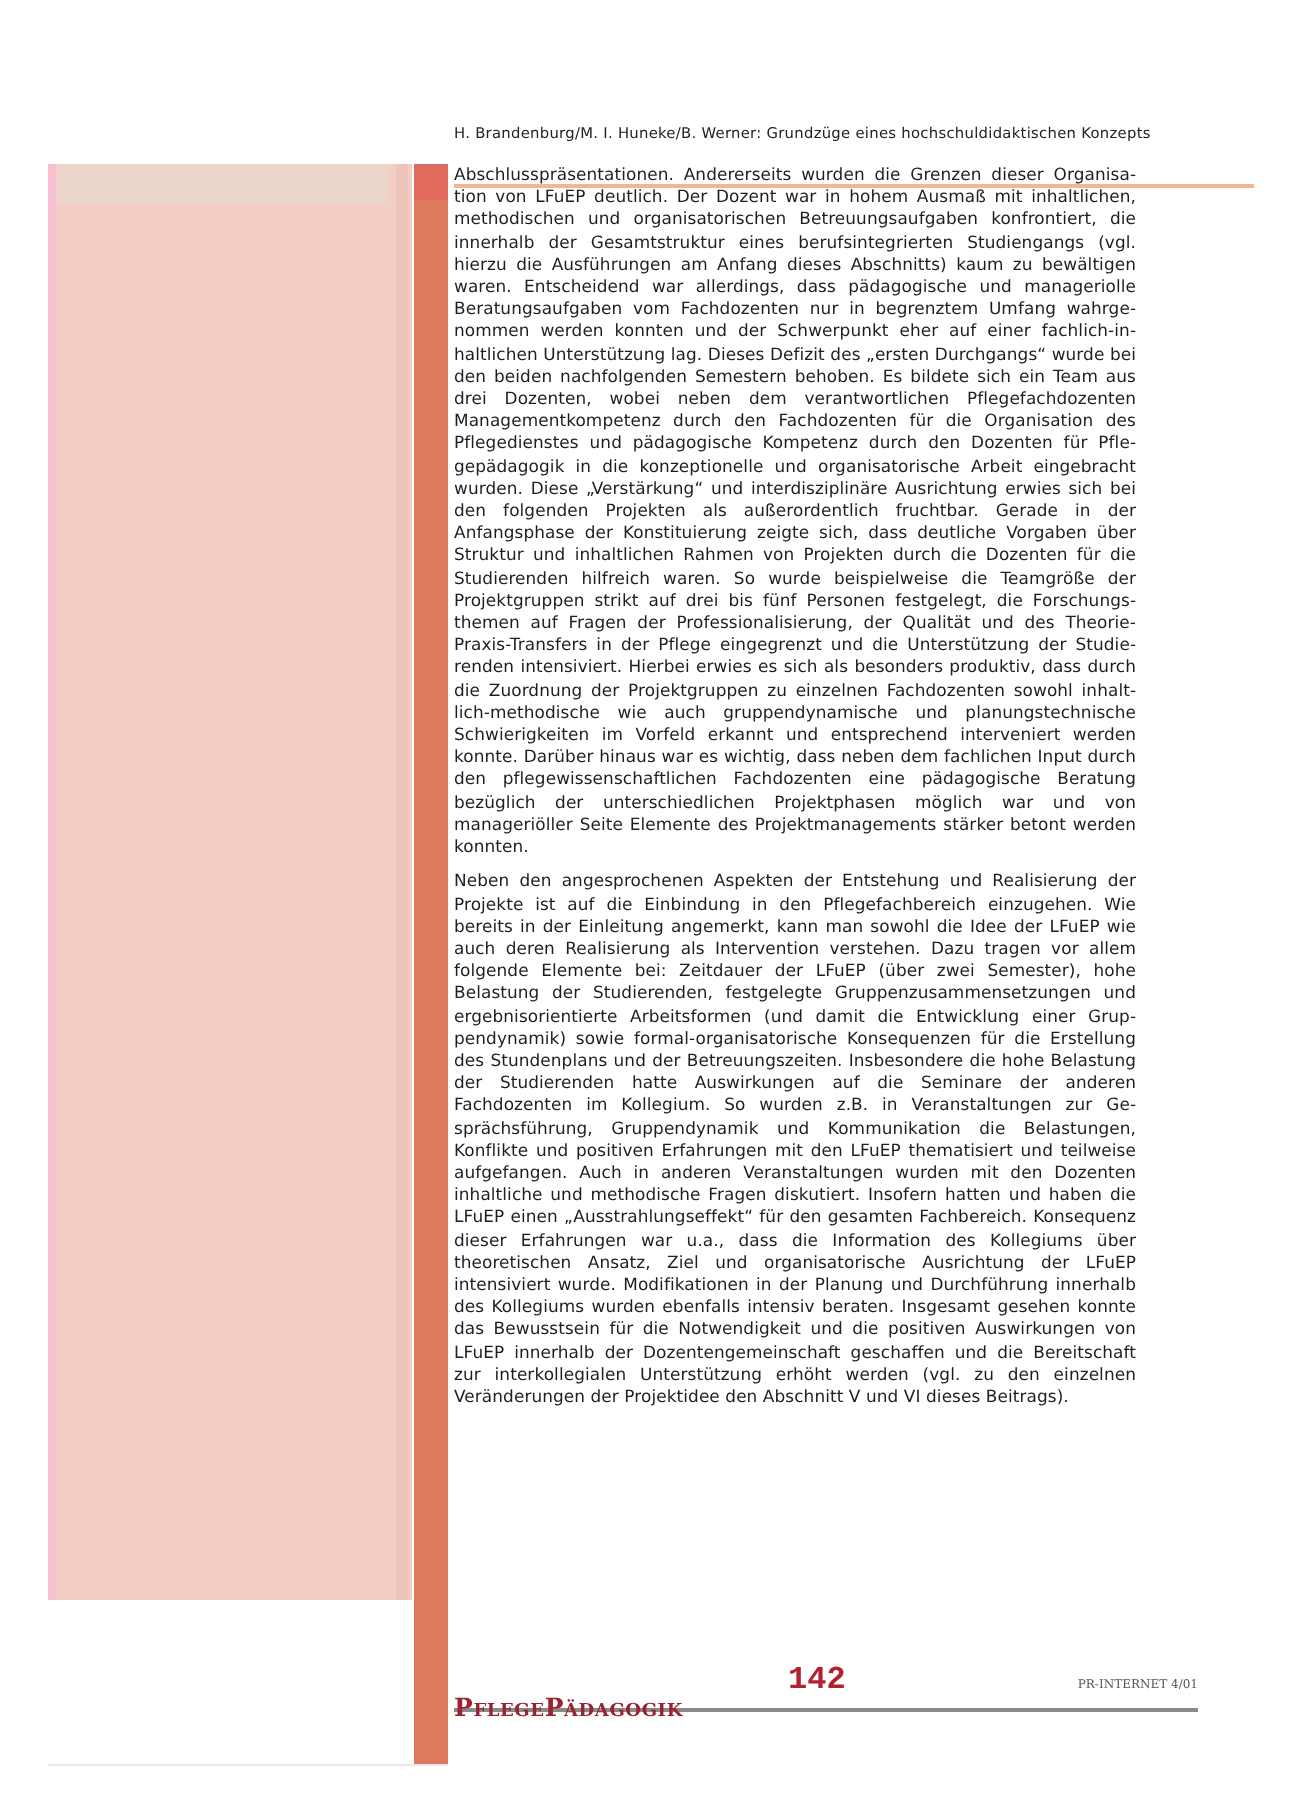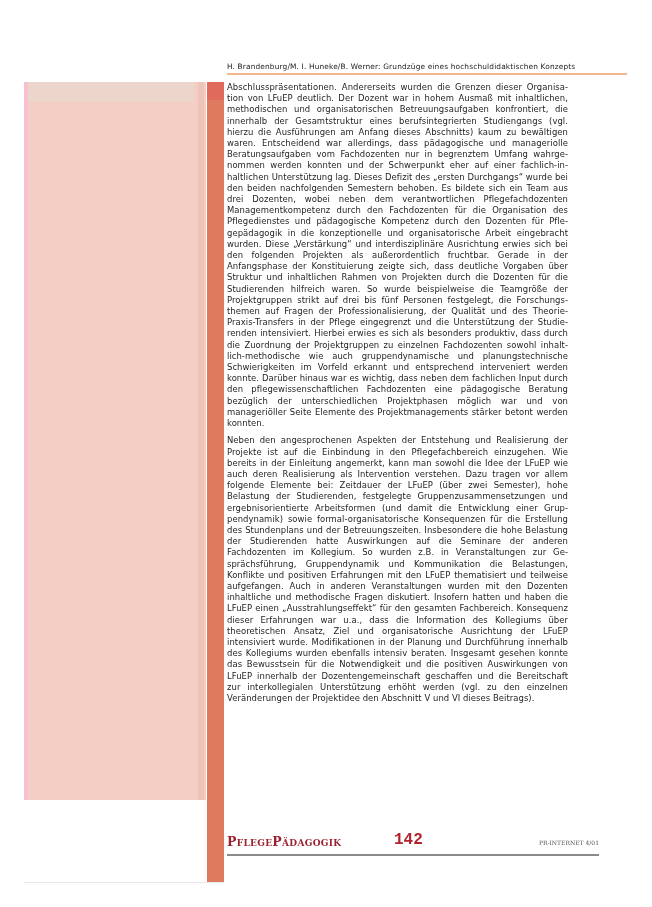--- a/index.html
+++ b/index.html
@@ -20,34 +20,34 @@
     .sidebar-accent {
       position: absolute; left: 207px; top: 82px; width: 17px; height: 800px; background: #de7a5e;
     }
     .sidebar-accent .top-cap { position:absolute; left:0; top:0; width:100%; height:18px; background:#e06a5c; }
     .bottom-line {
       position: absolute; left: 24px; top: 882px; width: 200px; height: 1px; background: #e8e8e8;
     }
     .running-head {
       position: absolute; left: 227px; top: 62px; width: 400px;
       font-size: 7.4px; letter-spacing: 0.15px; color: #222; white-space: nowrap;
-      padding-bottom: 2px; border-bottom: 2px solid #f3b78f;
+      padding-bottom: 21px; border-bottom: 2px solid #f3b78f;
     }
     .body-text {
       position: absolute; left: 227px; top: 82px; width: 342px;
       font-size: 8.45px; line-height: 11.2px; text-align: justify; hyphens: manual;
       color: #1e1e1e; letter-spacing: 0.05px;
     }
     .body-text p { margin: 0 1px 6px 0; }
     .footer {
       position: absolute; left: 227px; top: 834px; width: 372px; height: 20px;
       border-bottom: 2px solid #8a8a8a;
     }
     .footer .brand {
-      position: absolute; left: 0; top: 0;
+      position: absolute; left: 0; top: 12px;
       font-family: "DejaVu Serif", serif; font-weight: bold; font-size: 12.5px; color: #9b2231;
       letter-spacing: 0.3px; font-variant: small-caps;
     }
     .footer .page-num {
       position: absolute; left: 167px; top: -3px;
       font-family: Liberation Mono, monospace; font-weight: bold; font-size: 16px; color: #b2222e;
     }
     .footer .issue {
       position: absolute; right: 0; top: 5px;
       font-family: "DejaVu Serif", serif; font-size: 6px; color: #555;

